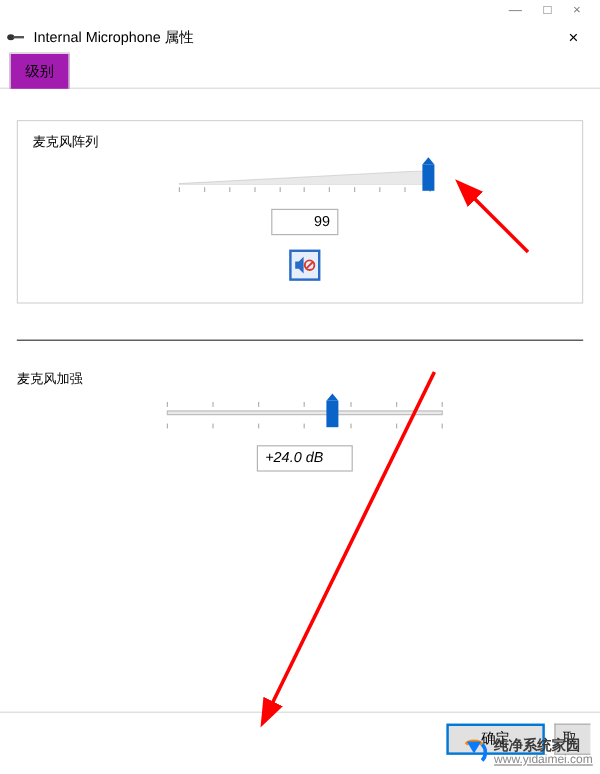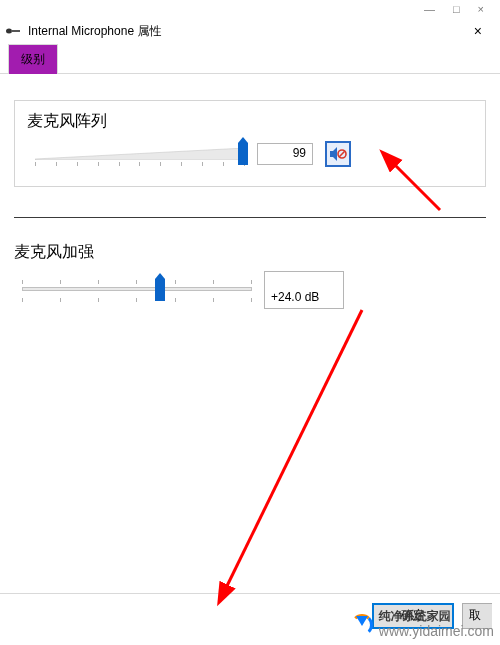--- a/index.html
+++ b/index.html
@@ -70,27 +70,28 @@
   
   .content {
     padding: 26px 14px 0 14px;
     height: 520px;
   }
   .group {
     border: 1px solid #d4d4d4;
     padding: 10px 12px 18px 12px;
     margin-bottom: 20px;
   }
-  .group-label { font-size: 16px; margin-bottom: 8px; color: #000; }
+  .group-label { font-size: 11px; margin-bottom: 8px; color: #000; }
 
   .slider-row {
     display: flex;
     align-items: center;
     gap: 12px;
     padding-left: 8px;
+    flex-direction: column;
   }
 
   
   .slider {
     width: 210px; height: 28px; position: relative;
   }
   .slider .track-bg {
     position: absolute; left: 0; right: 0; top: 8px; height: 12px;
   }
   .slider .ticks {
@@ -128,22 +129,23 @@
     background: #e6eefb;
     display: flex; align-items: center; justify-content: center;
     position: relative;
   }
   .mute-btn svg { display: block; }
 
   .boost-value {
     width: 80px; height: 22px;
     border: 1px solid #b5b5b5;
     background: #fff;
-    padding: 18px 6px;
-    font-size: 12px;
+    padding: 2px 6px;
+    font-size: 12px;
+    font-style: italic;
   }
 
   
   .button-bar {
     position: absolute;
     left: 0; right: 0; bottom: 8px;
     border-top: 1px solid #d9d9d9;
     height: 44px;
     display: flex;
     justify-content: flex-end;
@@ -190,21 +192,21 @@
   }
   .watermark .logo .spin {
     position: absolute; inset: 0;
     border: 3px solid transparent;
     border-top-color: #ff8a00;
     border-right-color: #0a7bff;
     border-radius: 50%;
   }
   .watermark .txt { line-height: 1.1; }
   .watermark .txt .l1 { color: #3a3a3a; font-weight: bold; }
-  .watermark .txt .l2 { color: #888; font-size: 14px; }
+  .watermark .txt .l2 { color: #888; font-size: 10px; text-decoration: underline; }
 </style>
 </head>
 <body>
 
 <div class="top-controls">
   <span>—</span>
   <span>□</span>
   <span>×</span>
 </div>
 

